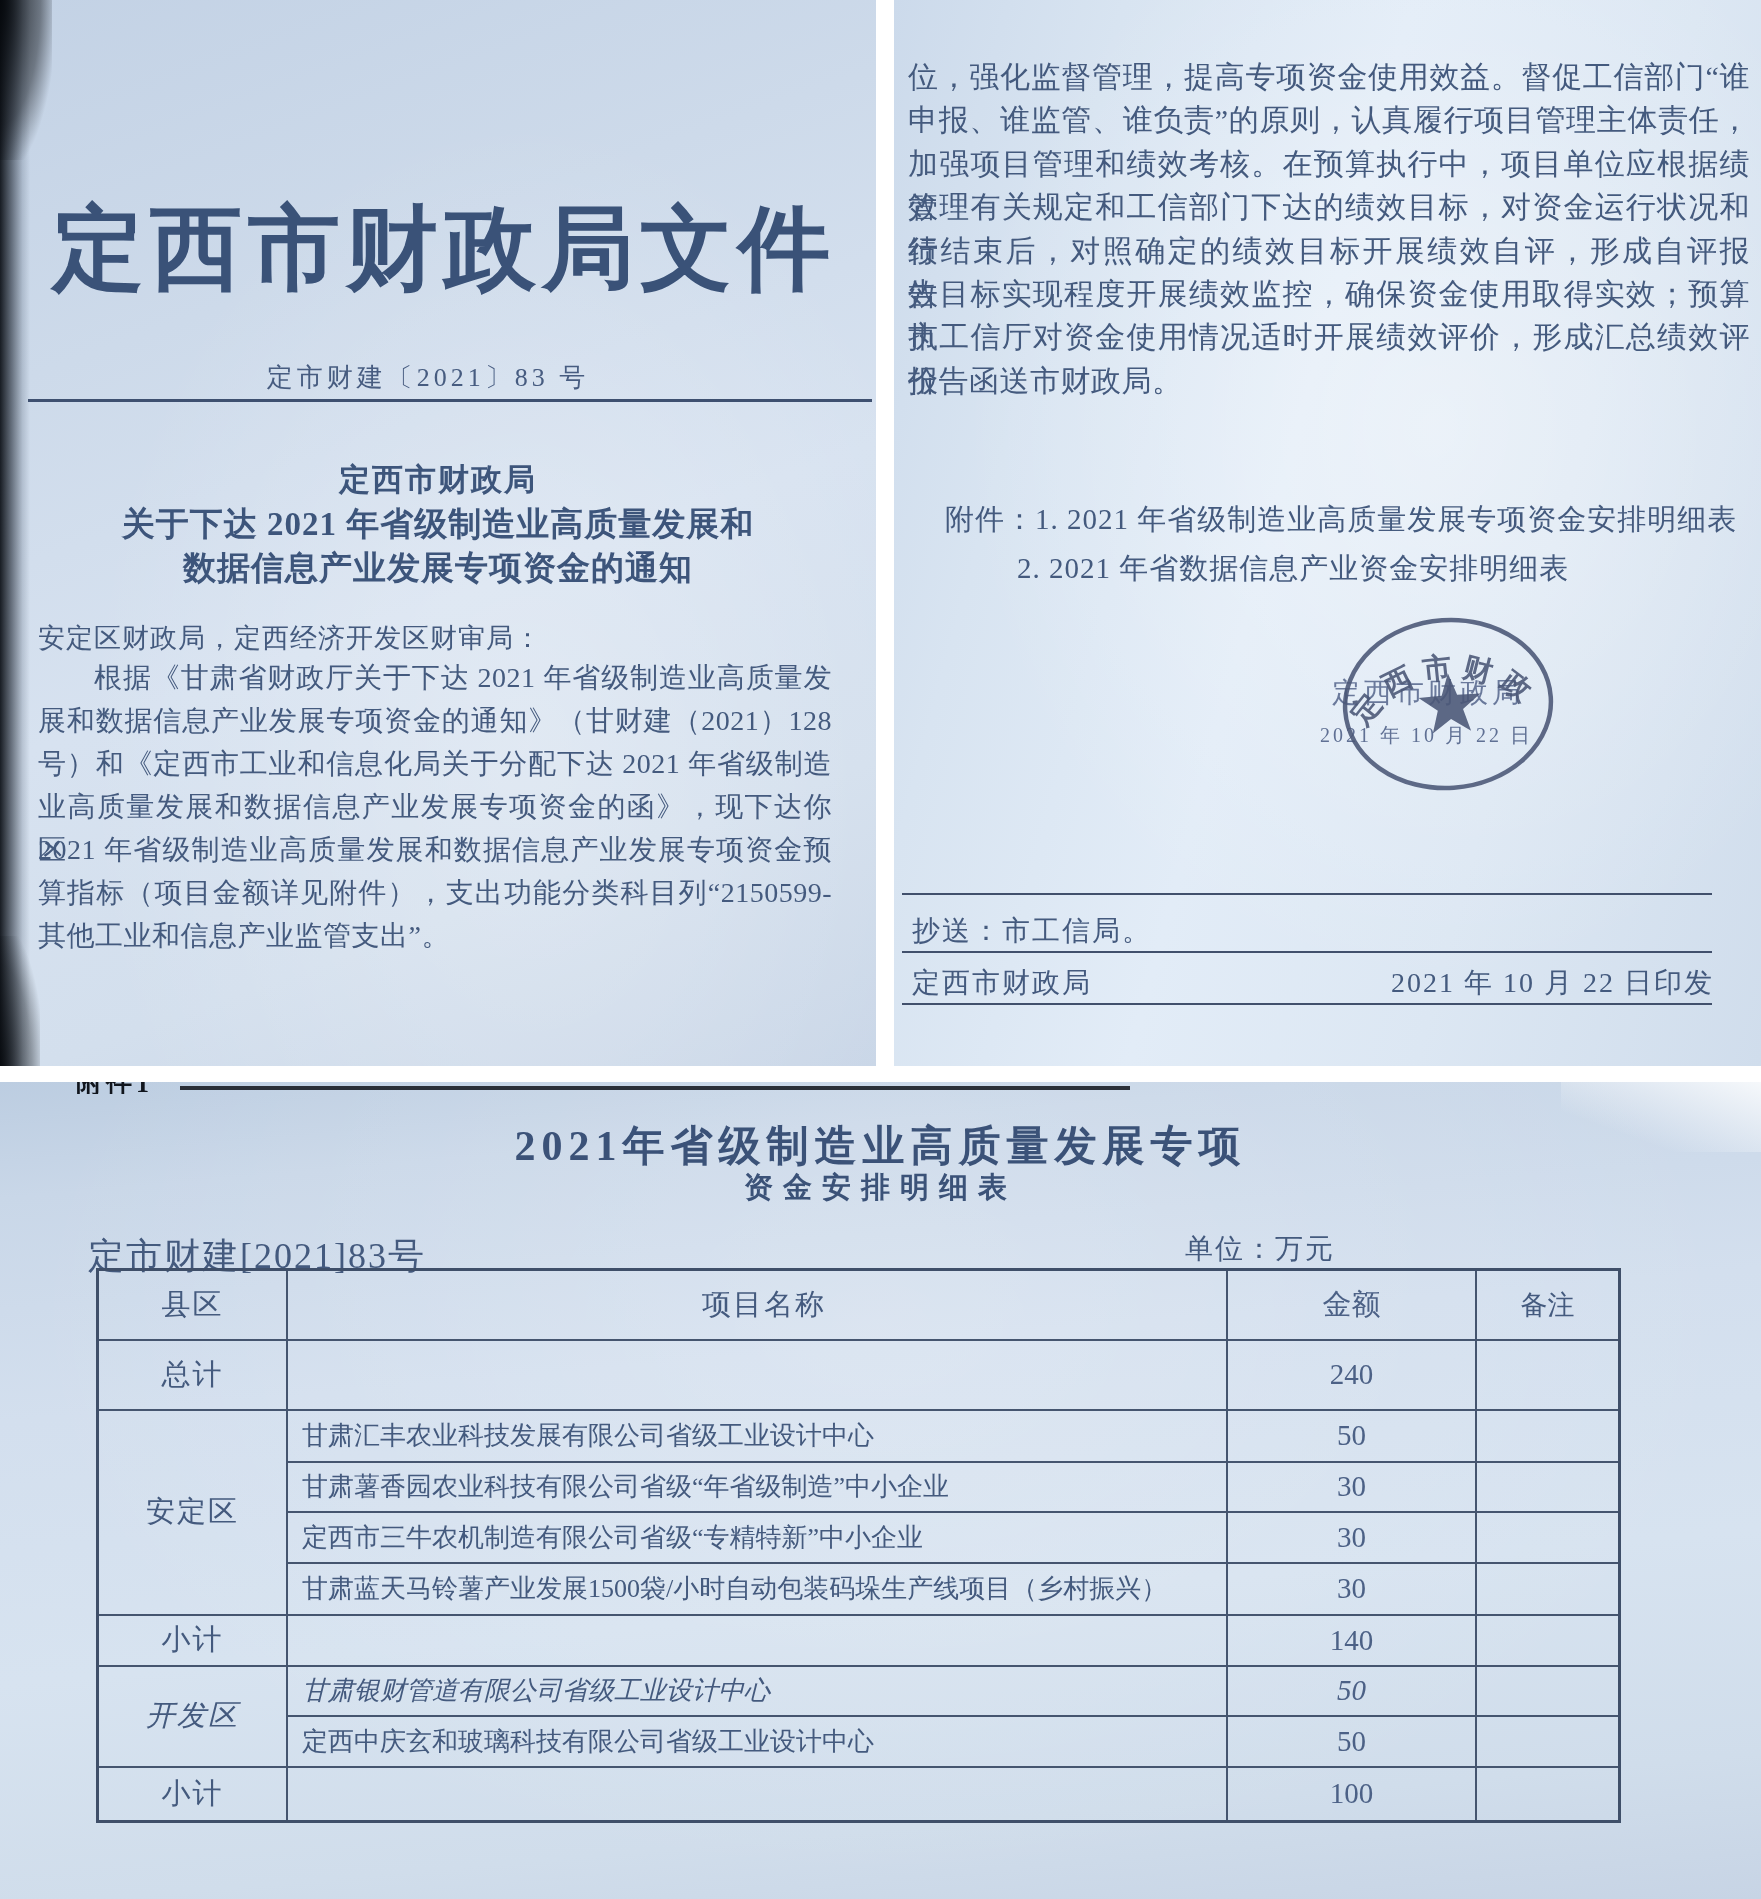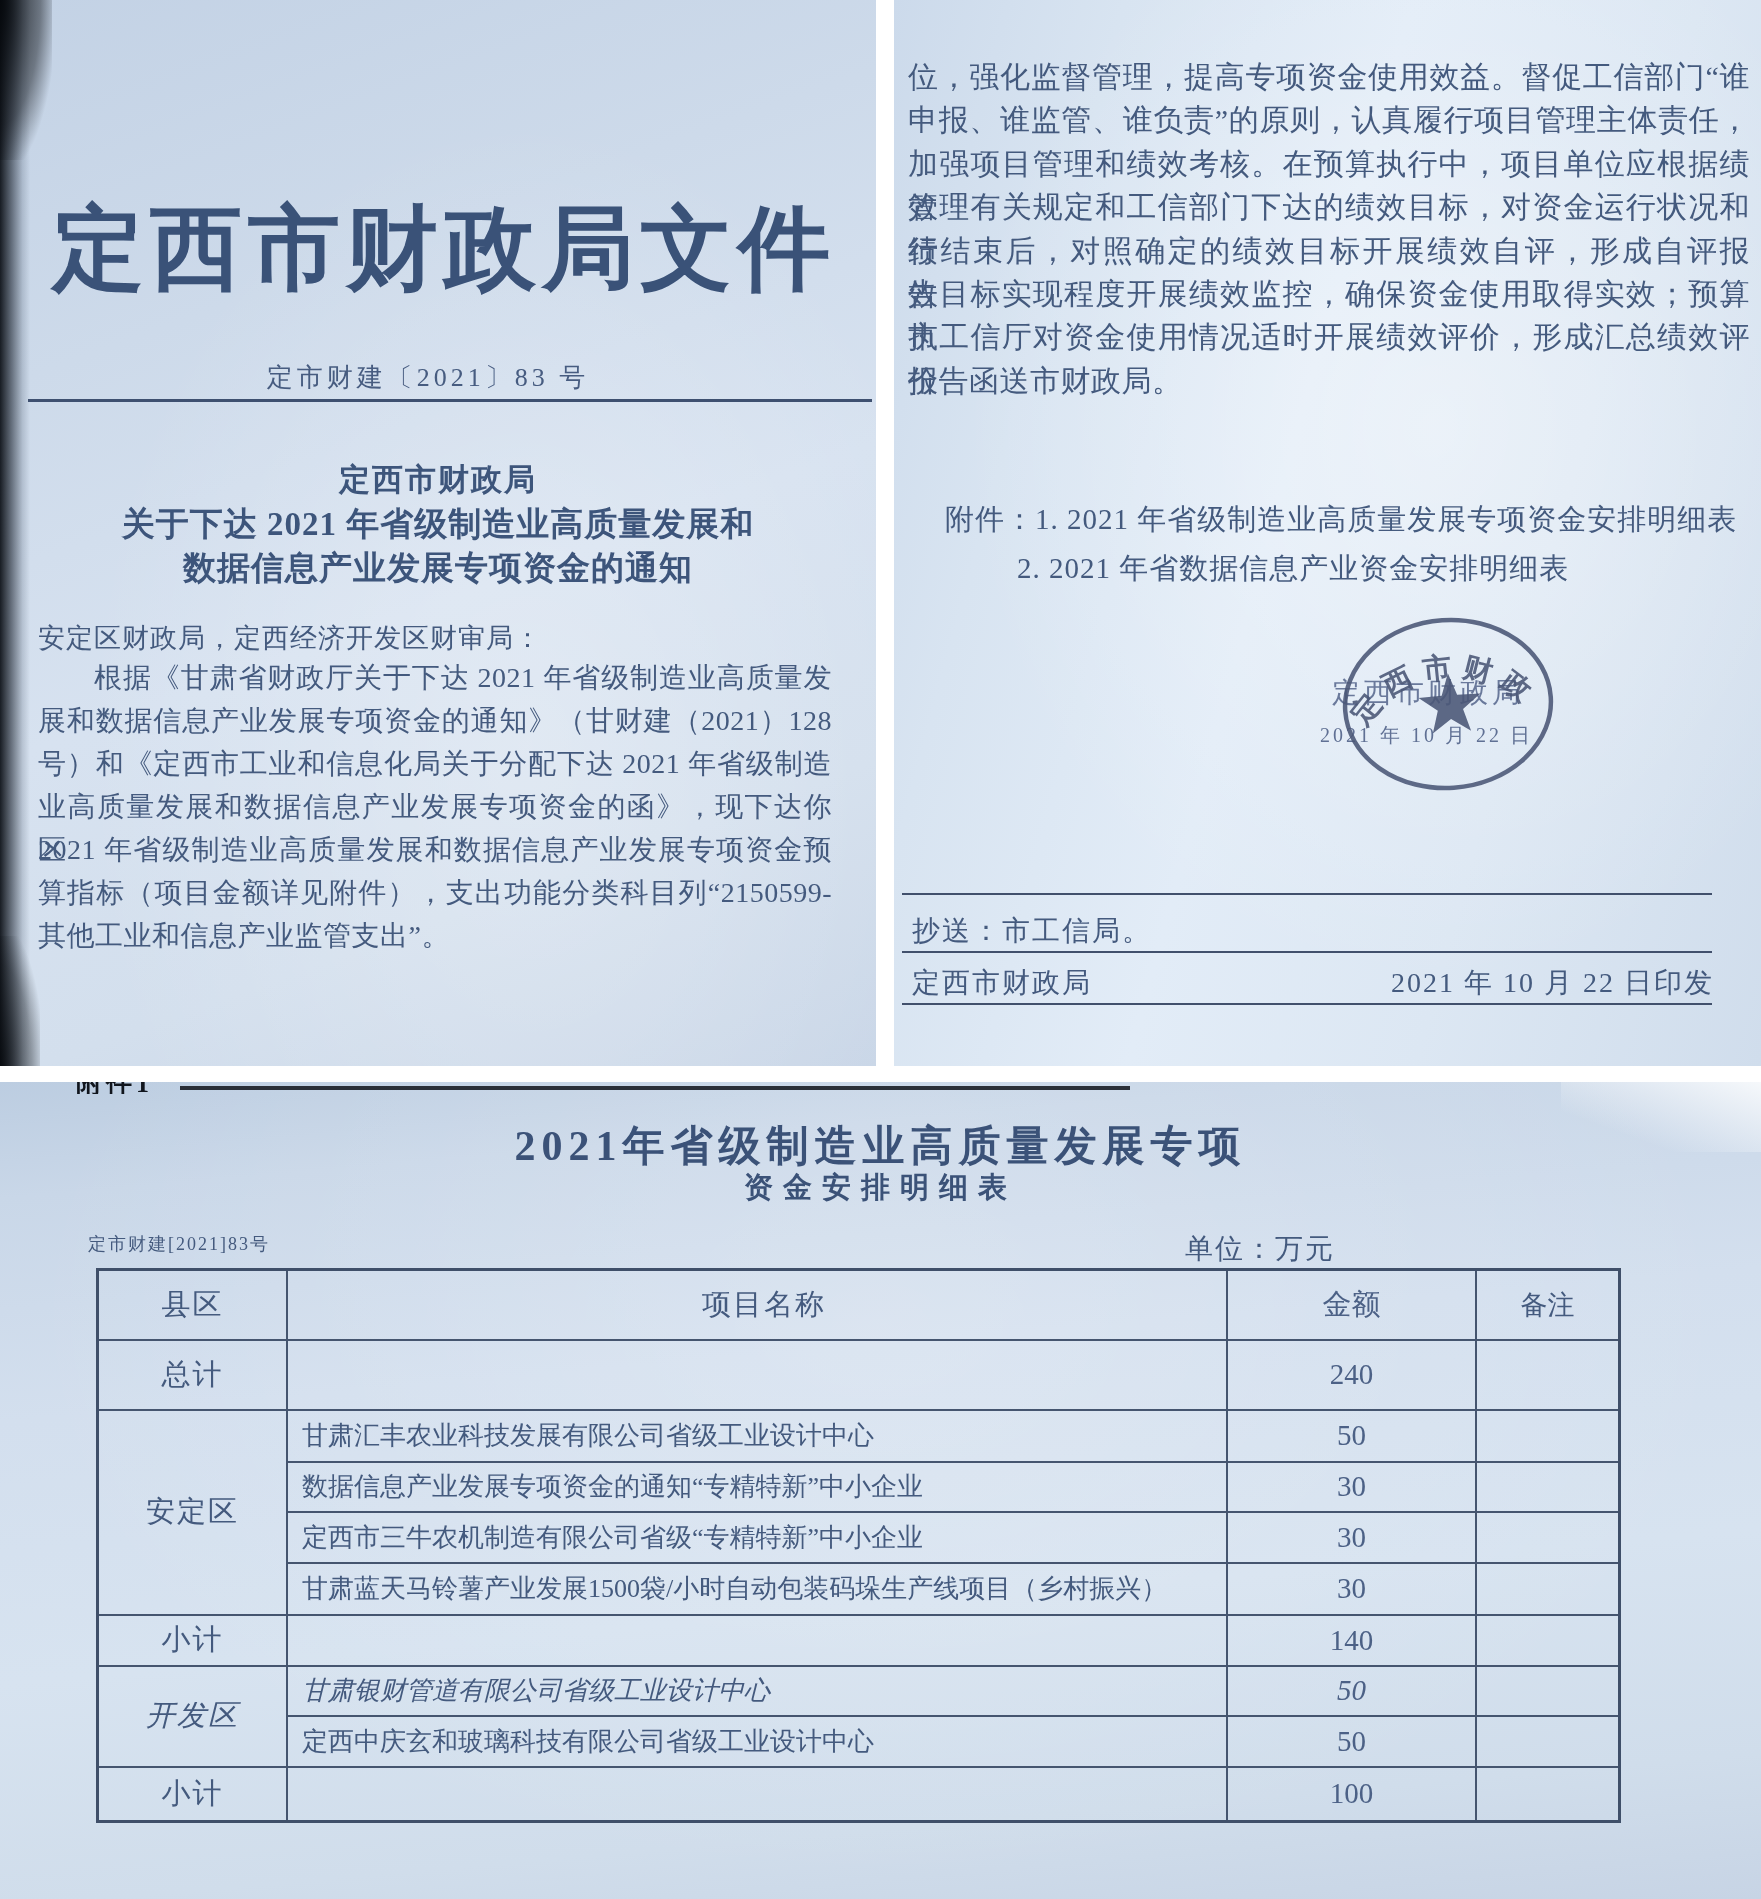--- a/index.html
+++ b/index.html
@@ -73,21 +73,21 @@
   #seal-svg  { left:438px; top:606px; }
   .f-rule { left:8px; width:810px; height:2px; background:#41506c; }
   #footer-cc { left:18px; top:912px; font-size:28px; letter-spacing:2px; }
   #footer-issuer { left:18px; top:964px; font-size:28px; letter-spacing:2px; }
   #footer-date { left:440px; top:964px; width:380px; text-align:right; font-size:28px; letter-spacing:2px; }
   #corner-frag { left:76px; top:0; width:120px; height:12px; overflow:hidden; }
   #corner-frag span { display:block; font-size:26px; font-weight:bold; color:#10151d; transform:translateY(-16px); letter-spacing:4px; }
   #top-scan-line { left:180px; top:4px; width:950px; height:4px; background:#0e1219; opacity:.85; }
   #tbl-title1 { left:0; top:36px; width:1761px; text-align:center; font-size:42px; font-weight:bold; letter-spacing:6px; color:#3b5278; }
   #tbl-title2 { left:0; top:86px; width:1761px; text-align:center; font-size:29px; font-weight:bold; letter-spacing:10px; color:#3b5278; }
-  #doc-ref { left:88px; top:150px; font-size:18px; letter-spacing:2px; }
+  #doc-ref { left:88px; top:150px; font-size:36px; letter-spacing:2px; }
   #unit-label { left:1185px; top:148px; font-size:28px; letter-spacing:2px; }
   #fund-table { left:96px; top:186px; border-collapse:collapse; table-layout:fixed; width:1499px; }
   #fund-table td, #fund-table th {
     border:2px solid #45556f; padding:0; color:#445a7e; font-weight:normal;
     overflow:hidden;
   }
   #fund-table { border:3px solid #3f4f69; }
   .col-region { width:187px; text-align:center; font-size:29px; letter-spacing:2px; }
   .col-project { width:924px; text-align:left; padding-left:14px !important; font-size:26px; }
   .col-amount { width:247px; text-align:center; font-size:29px; color:#4c6186 !important; }
@@ -189,21 +189,21 @@
       <td class="col-amount">240</td>
       <td class="col-remark"></td>
     </tr>
     <tr style="height:52px;">
       <td class="col-region" rowspan="4">安定区</td>
       <td class="col-project">甘肃汇丰农业科技发展有限公司省级工业设计中心</td>
       <td class="col-amount">50</td>
       <td class="col-remark"></td>
     </tr>
     <tr style="height:50px;">
-      <td class="col-project">数据信息产业发展专项资金的通知“专精特新”中小企业</td>
+      <td class="col-project">甘肃薯香园农业科技有限公司省级“年省级制造”中小企业</td>
       <td class="col-amount">30</td>
       <td class="col-remark"></td>
     </tr>
     <tr style="height:51px;margin-top:24px;">
       <td class="col-project">定西市三牛农机制造有限公司省级“专精特新”中小企业</td>
       <td class="col-amount">30</td>
       <td class="col-remark"></td>
     </tr>
     <tr style="height:52px;">
       <td class="col-project">甘肃蓝天马铃薯产业发展1500袋/小时自动包装码垛生产线项目（乡村振兴）</td>

